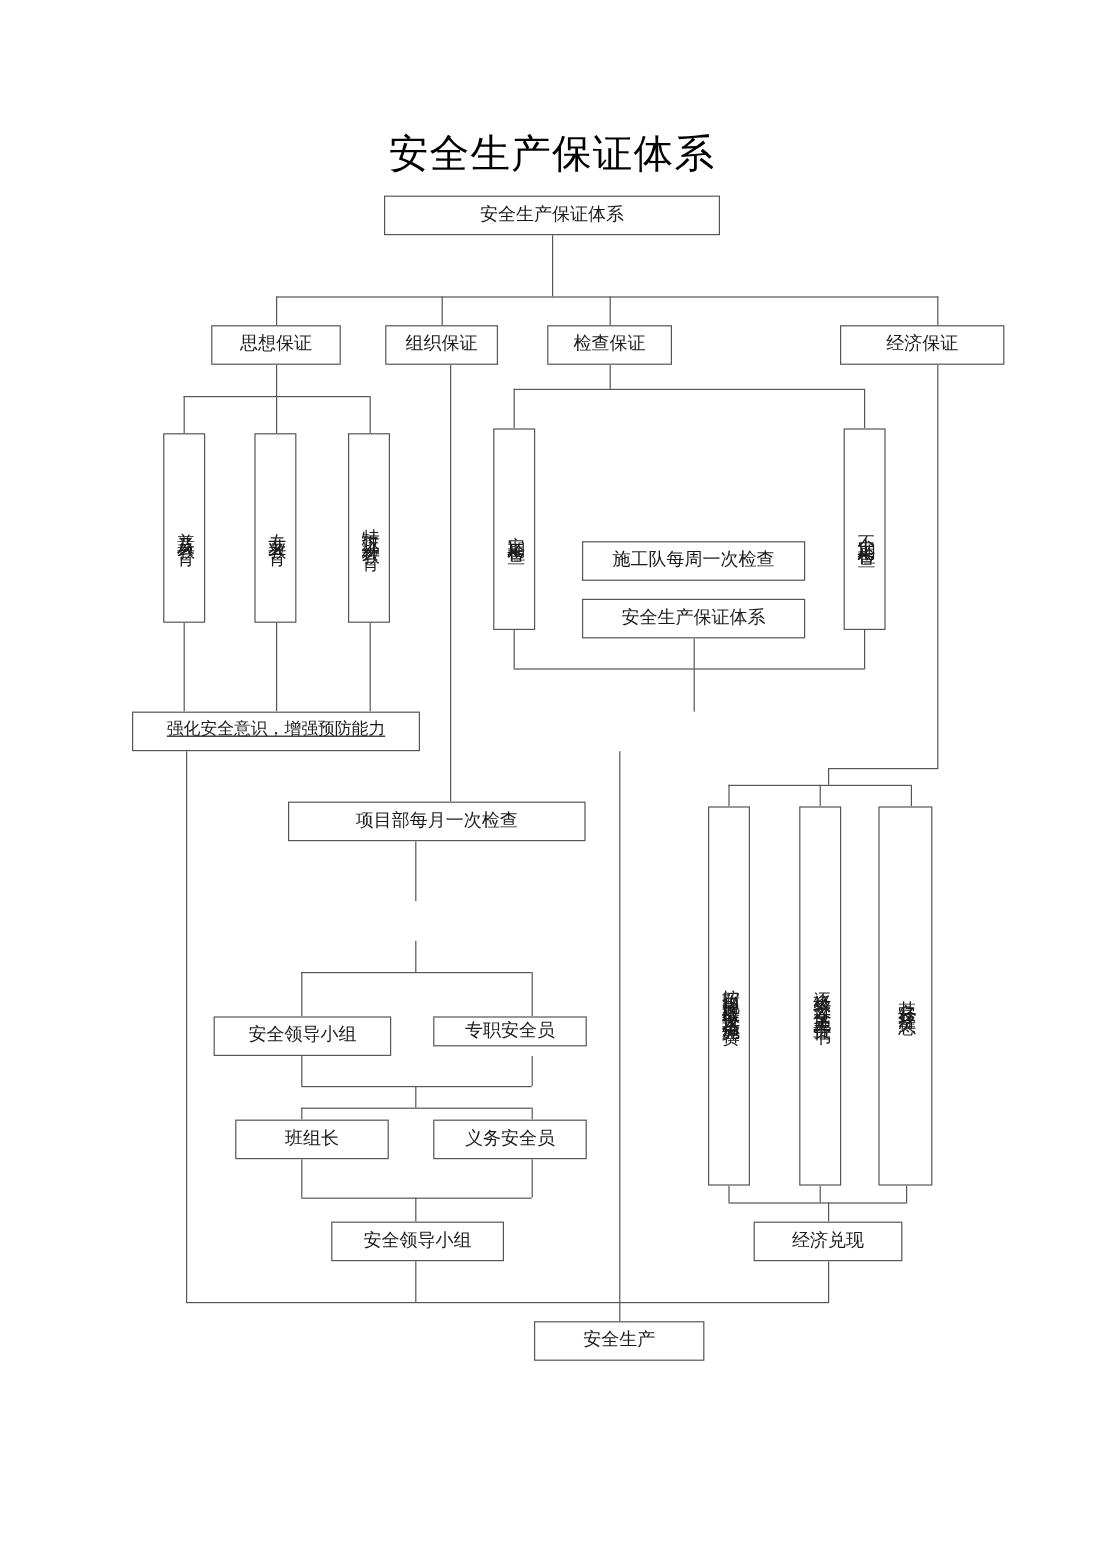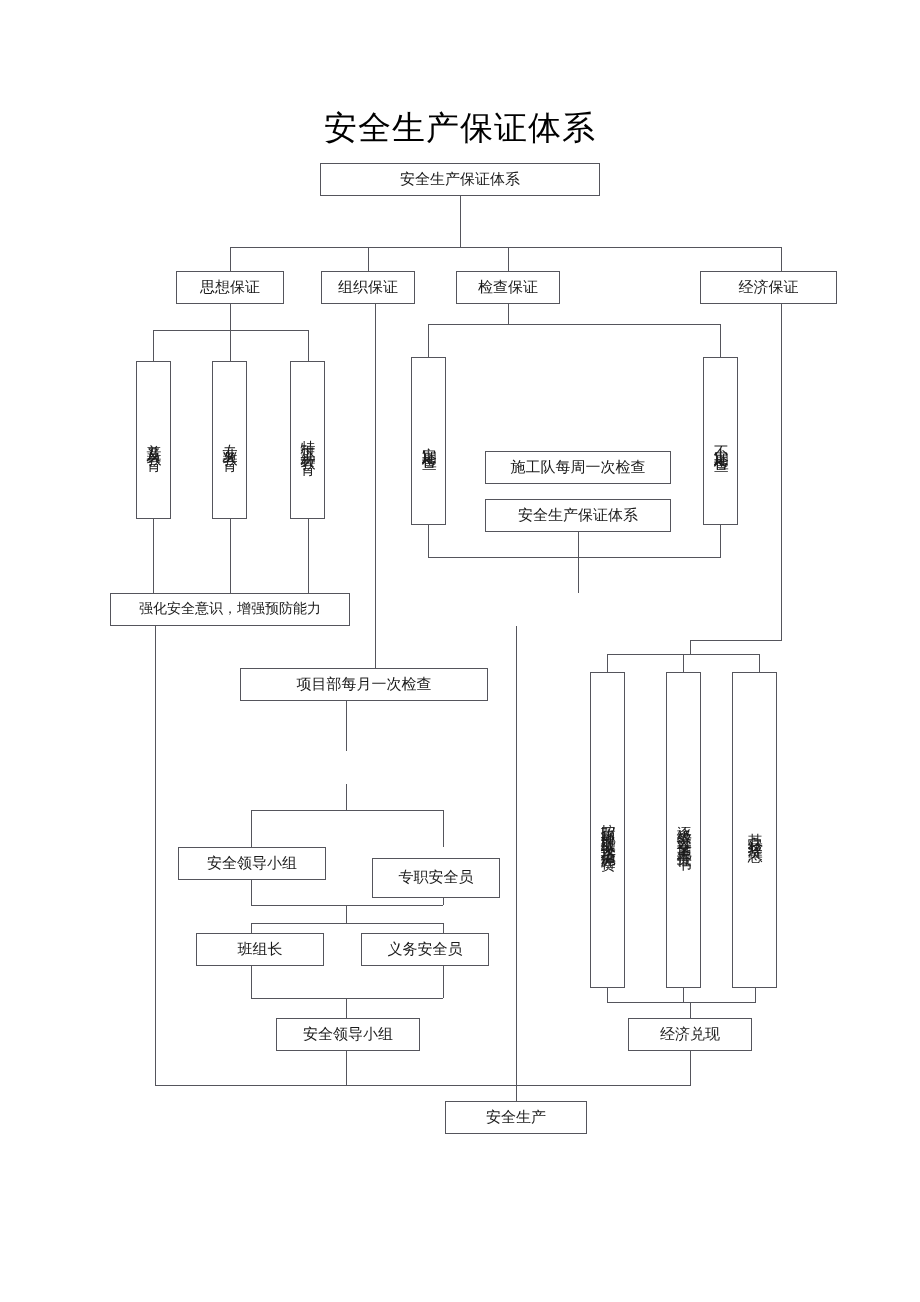--- a/index.html
+++ b/index.html
@@ -69,21 +69,21 @@
   <div class="line v" style="left:308px;top:330px;height:31px;"></div>
 
   <div class="box vert" style="left:136px;top:361px;width:35px;height:158px;">普及教育</div>
   <div class="box vert" style="left:212px;top:361px;width:35px;height:158px;">专业教育</div>
   <div class="box vert" style="left:290px;top:361px;width:35px;height:158px;">特殊工种教育</div>
 
   <div class="line v" style="left:153px;top:519px;height:74px;"></div>
   <div class="line v" style="left:230px;top:519px;height:74px;"></div>
   <div class="line v" style="left:308px;top:519px;height:74px;"></div>
 
-  <div class="box" style="left:110px;top:593px;width:240px;height:33px;font-size:14px;">强化安全意识，增强预防能力</div>
+  <div class="box" style="left:110px;top:593px;width:240px;height:33px;font-size:14px;text-decoration:underline;">强化安全意识，增强预防能力</div>
 
   <div class="line v" style="left:375px;top:304px;height:364px;"></div>
 
   <div class="line v" style="left:508px;top:304px;height:20px;"></div>
   <div class="line h" style="left:428px;top:324px;width:292px;"></div>
   <div class="line v" style="left:428px;top:324px;height:33px;"></div>
   <div class="line v" style="left:720px;top:324px;height:33px;"></div>
 
   <div class="box vert2" style="left:411px;top:357px;width:35px;height:168px;">定期检查</div>
   <div class="box vert2" style="left:703px;top:357px;width:35px;height:168px;">不定期检查</div>
@@ -121,21 +121,21 @@
 
   <div class="box" style="left:240px;top:668px;width:248px;height:33px;">项目部每月一次检查</div>
   <div class="line v" style="left:346px;top:701px;height:50px;"></div>
 
   <div class="line v" style="left:346px;top:784px;height:26px;"></div>
   <div class="line h" style="left:251px;top:810px;width:192px;"></div>
   <div class="line v" style="left:251px;top:810px;height:37px;"></div>
   <div class="line v" style="left:443px;top:810px;height:37px;"></div>
 
   <div class="box" style="left:178px;top:847px;width:148px;height:33px;">安全领导小组</div>
-  <div class="box" style="left:372px;top:847px;width:128px;height:40px;margin-top:11px;">专职安全员</div>
+  <div class="box" style="left:361px;top:847px;width:128px;height:25px;">专职安全员</div>
 
   <div class="line v" style="left:251px;top:880px;height:25px;"></div>
   <div class="line v" style="left:443px;top:880px;height:25px;"></div>
   <div class="line h" style="left:251px;top:905px;width:192px;"></div>
   <div class="line v" style="left:346px;top:905px;height:18px;"></div>
   <div class="line h" style="left:251px;top:923px;width:192px;"></div>
   <div class="line v" style="left:251px;top:923px;height:10px;"></div>
   <div class="line v" style="left:443px;top:923px;height:10px;"></div>
 
   <div class="box" style="left:196px;top:933px;width:128px;height:33px;">班组长</div>

